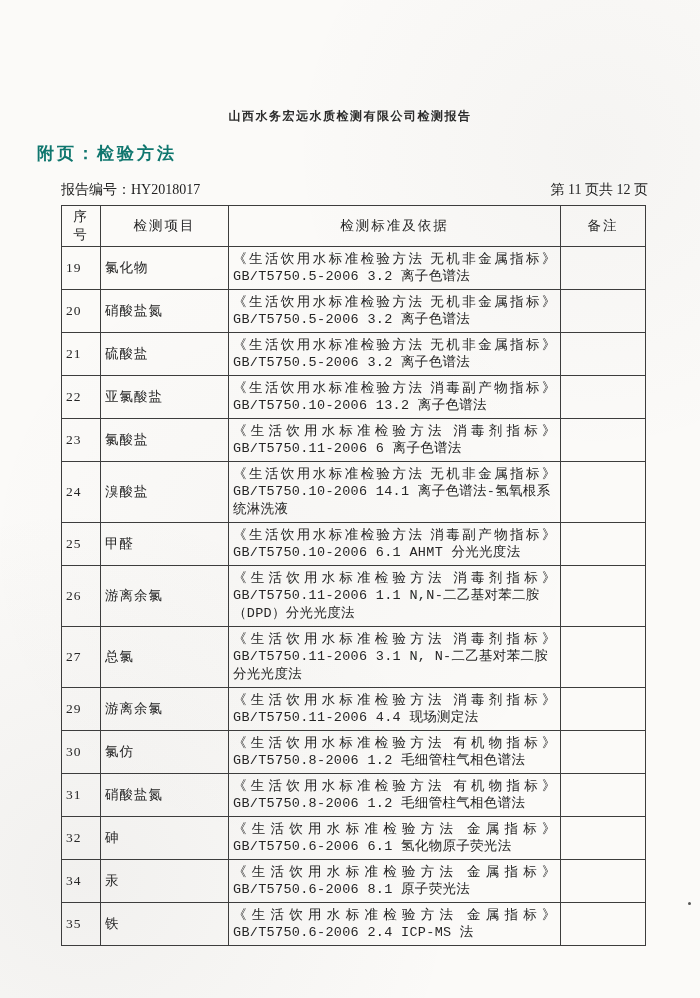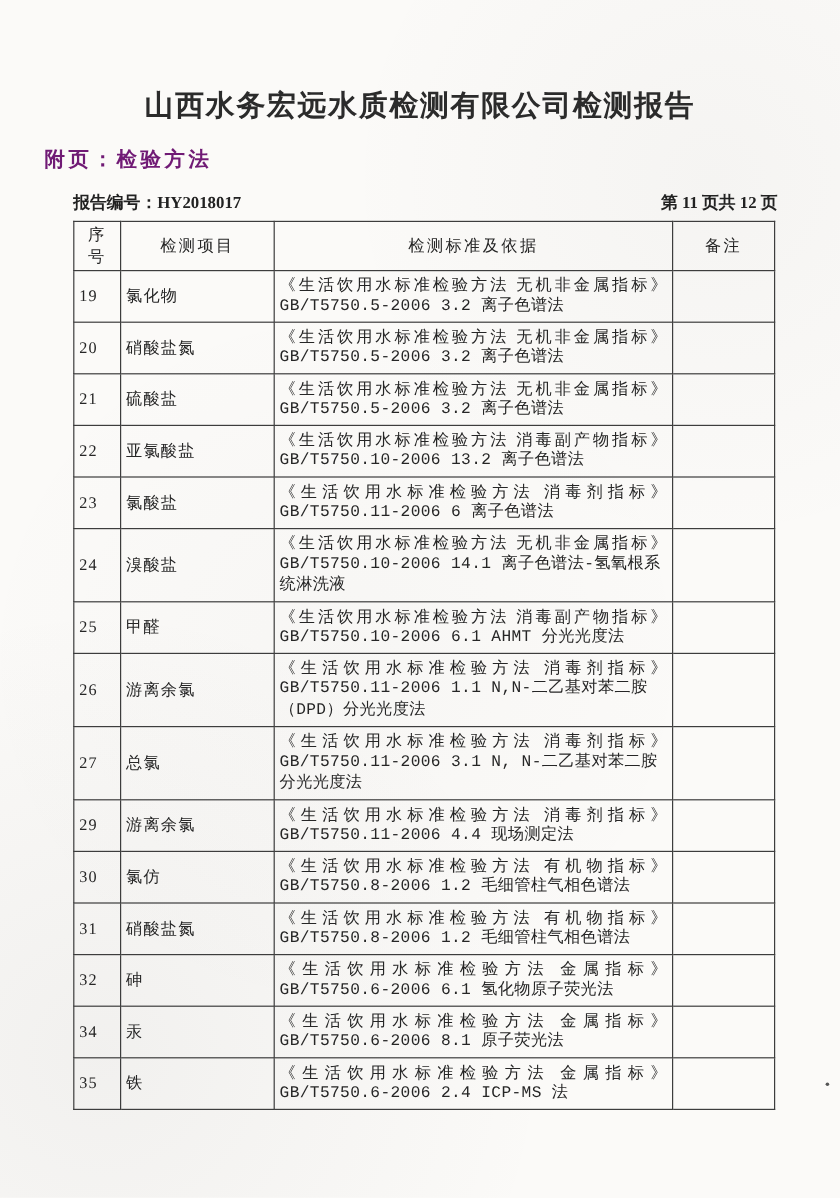--- a/index.html
+++ b/index.html
@@ -9,44 +9,42 @@
       radial-gradient(circle at 12% 88%, rgba(60,60,60,0.05), transparent 35%),
       radial-gradient(circle at 85% 15%, rgba(60,60,60,0.03), transparent 30%),
       radial-gradient(circle at 40% 55%, rgba(60,60,60,0.02), transparent 45%),
       #fbfaf8;
     font-family: "Liberation Serif", "DejaVu Serif", serif;
     color: #2a2a2a;
     position: relative;
     overflow: hidden;
   }
   .title {
-    padding-top: 44px;
+    padding-top: 108px;
     text-align: center;
     font-family: "Liberation Sans", "DejaVu Sans", sans-serif;
     font-weight: bold;
-    font-size: 24px;
+    font-size: 12px;
     letter-spacing: 1.5px;
     color: #2b2b2b;
-    margin-top: 28px;
   }
   .subtitle {
     margin: 17px 0 0 37px;
     font-size: 17px;
     font-weight: bold;
     letter-spacing: 3px;
-    color: #701a75;
+    color: #0f766e;
   }
   .meta-row {
     display: flex;
     justify-content: space-between;
     align-items: flex-end;
     margin: 16px 52px 6px 61px;
     font-size: 14px;
     color: #222;
-    font-weight: bold;
   }
   table.report {
     margin-left: 61px;
     width: 584px;
     border-collapse: collapse;
     table-layout: fixed;
     font-size: 13.5px;
     color: #262626;
   }
   table.report col.c-no { width: 39px; }

